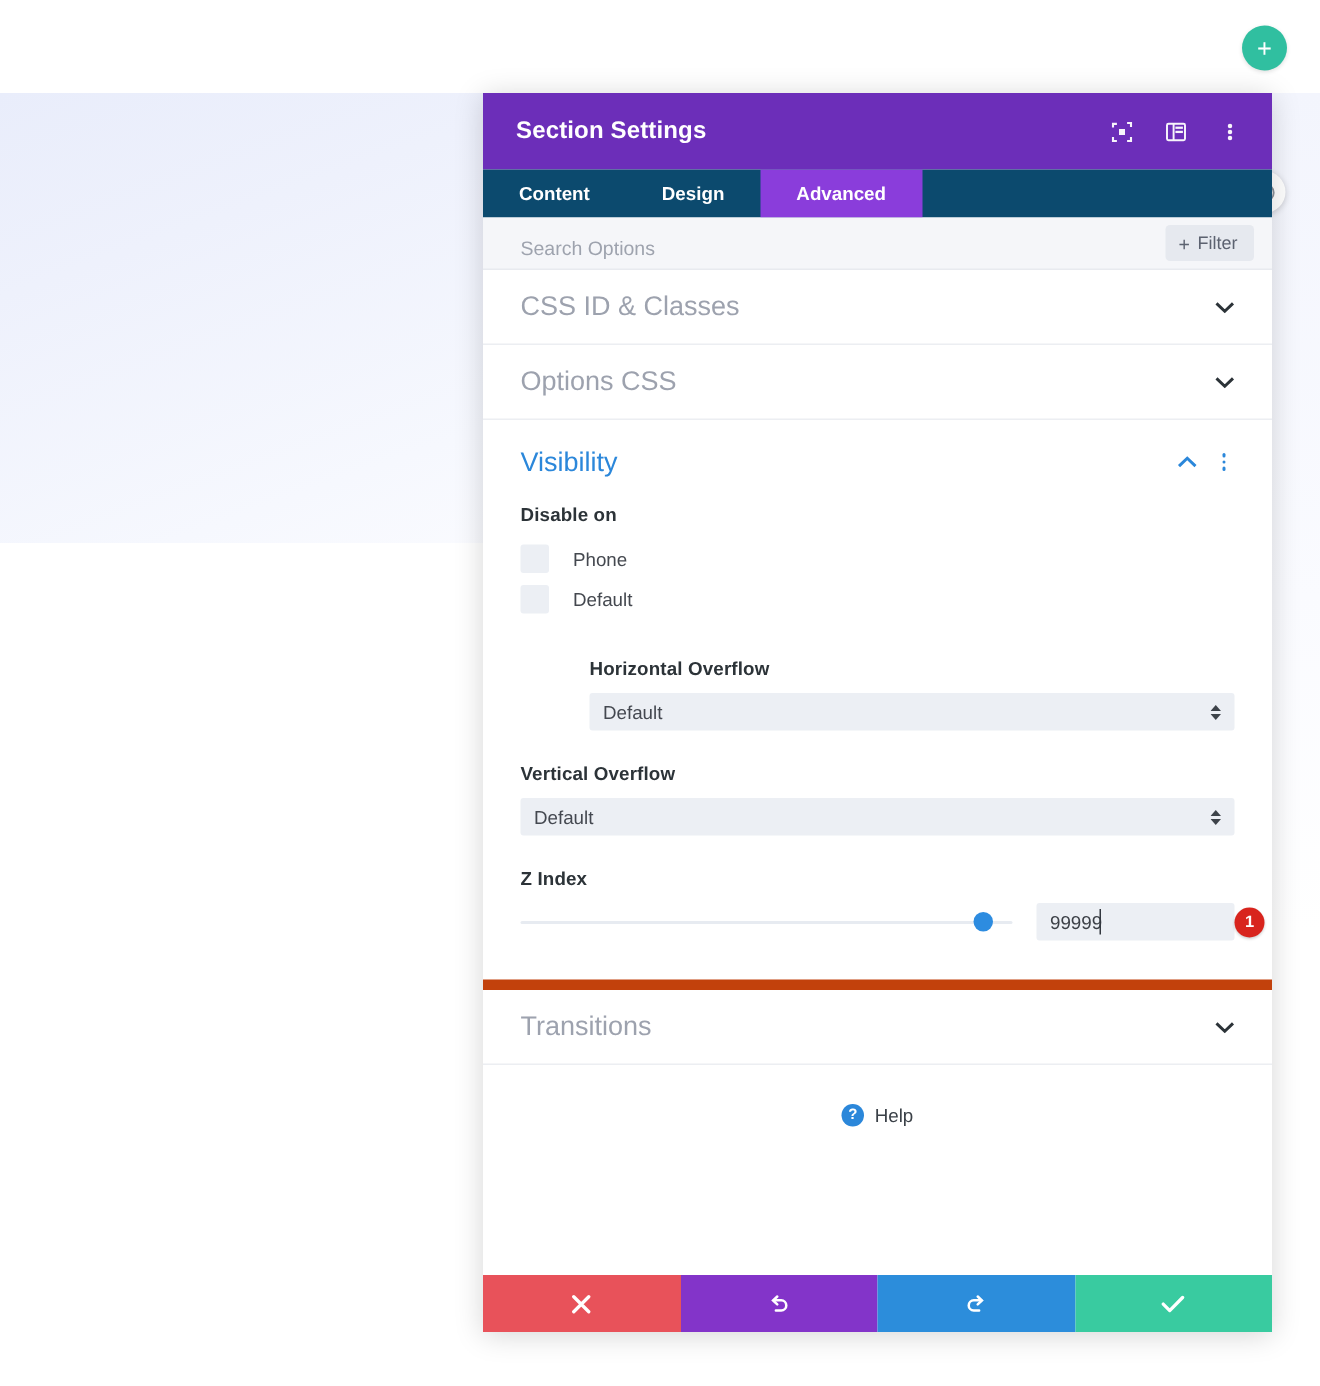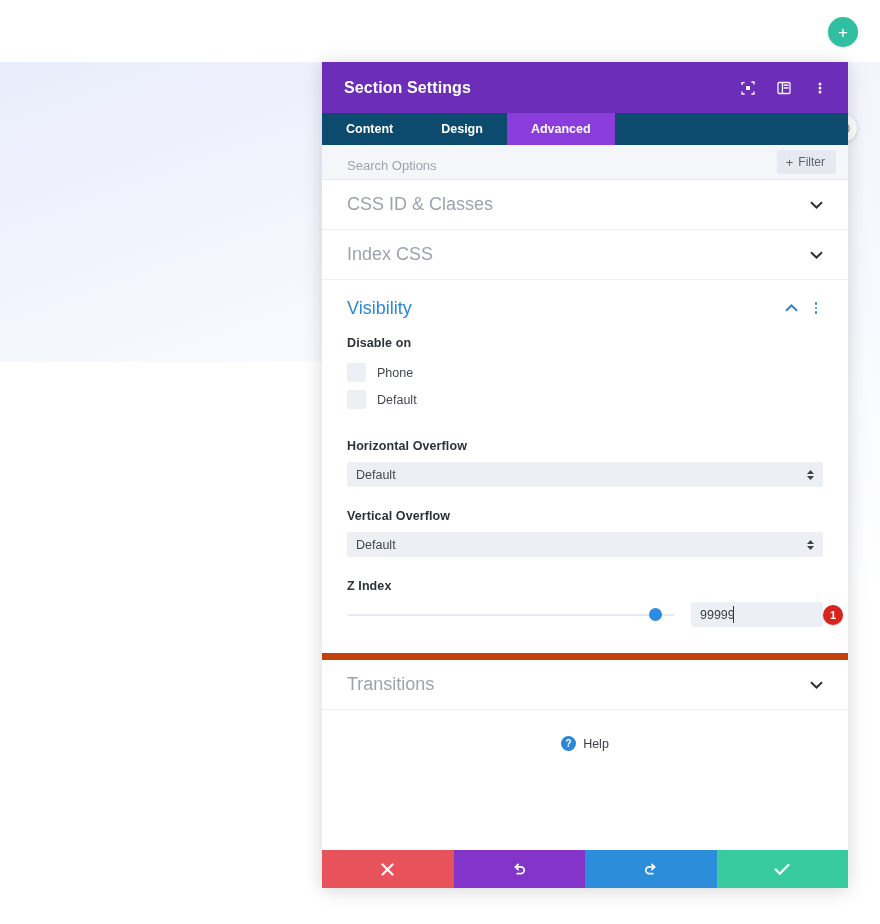--- a/index.html
+++ b/index.html
@@ -153,21 +153,21 @@
   }
   .field-block { padding-top: 0; }
   .field-block + .field-block { margin-top: 22px; }
 
   
   .cb-row { display: flex; align-items: center; height: 27px; }
   .cb-box {
     width: 19px; height: 19px; border-radius: 2px;
     background: #eceff4; flex: 0 0 auto; cursor: pointer;
   }
-  .cb-label { font-size: 12.5px; color: #44484f; margin-left: 11px; }
+  .cb-label { font-size: 12.5px; color: #44484f; margin-left: 16px; }
 
   
   .select-wrap { position: relative; }
   .select-box {
     width: 100%; height: 25px;
     background: #eceff4; border: none; border-radius: 2px;
     font-family: "Liberation Sans", sans-serif;
     font-size: 12.5px; color: #444850;
     padding: 0 26px 0 9px;
     appearance: none; -webkit-appearance: none;
@@ -307,21 +307,21 @@
     <div class="toggle-head">
       <div class="toggle-title">CSS ID &amp; Classes</div>
       <div class="chev">
         <svg width="13" height="8" viewBox="0 0 13 8" fill="none" stroke="currentColor" stroke-width="2">
             <path d="M1 1.3l5.5 5.2L12 1.3"></path>
           </svg>
       </div>
     </div>
 
     <div class="toggle-head">
-      <div class="toggle-title">Index CSS</div>
+      <div class="toggle-title">Options CSS</div>
       <div class="chev">
         <svg width="13" height="8" viewBox="0 0 13 8" fill="none" stroke="currentColor" stroke-width="2">
             <path d="M1 1.3l5.5 5.2L12 1.3"></path>
           </svg>
       </div>
     </div>
 
     <div class="toggle-head open" style="border-bottom:none;height:56px;">
       <div class="toggle-title">Visibility</div>
       <div class="chev">
@@ -343,21 +343,21 @@
         <div class="cb-row">
           <span class="cb-box"></span>
           <span class="cb-label">Phone</span>
         </div>
         <div class="cb-row">
           <span class="cb-box"></span>
           <span class="cb-label">Default</span>
         </div>
       </div>
 
-      <div class="field-block" style="margin-top:26px;">
+      <div class="field-block" style="margin-top:26px;margin-left:46px;">
         <div class="field-label">Horizontal Overflow</div>
         <div class="select-wrap">
           <select class="select-box">
             <option>Default</option>
           </select>
           <span class="select-arrows">
             <svg width="7" height="4" viewBox="0 0 7 4">
                 <path d="M3.5 0L7 4H0z" fill="currentColor"></path>
               </svg>
             <svg width="7" height="4" viewBox="0 0 7 4">

